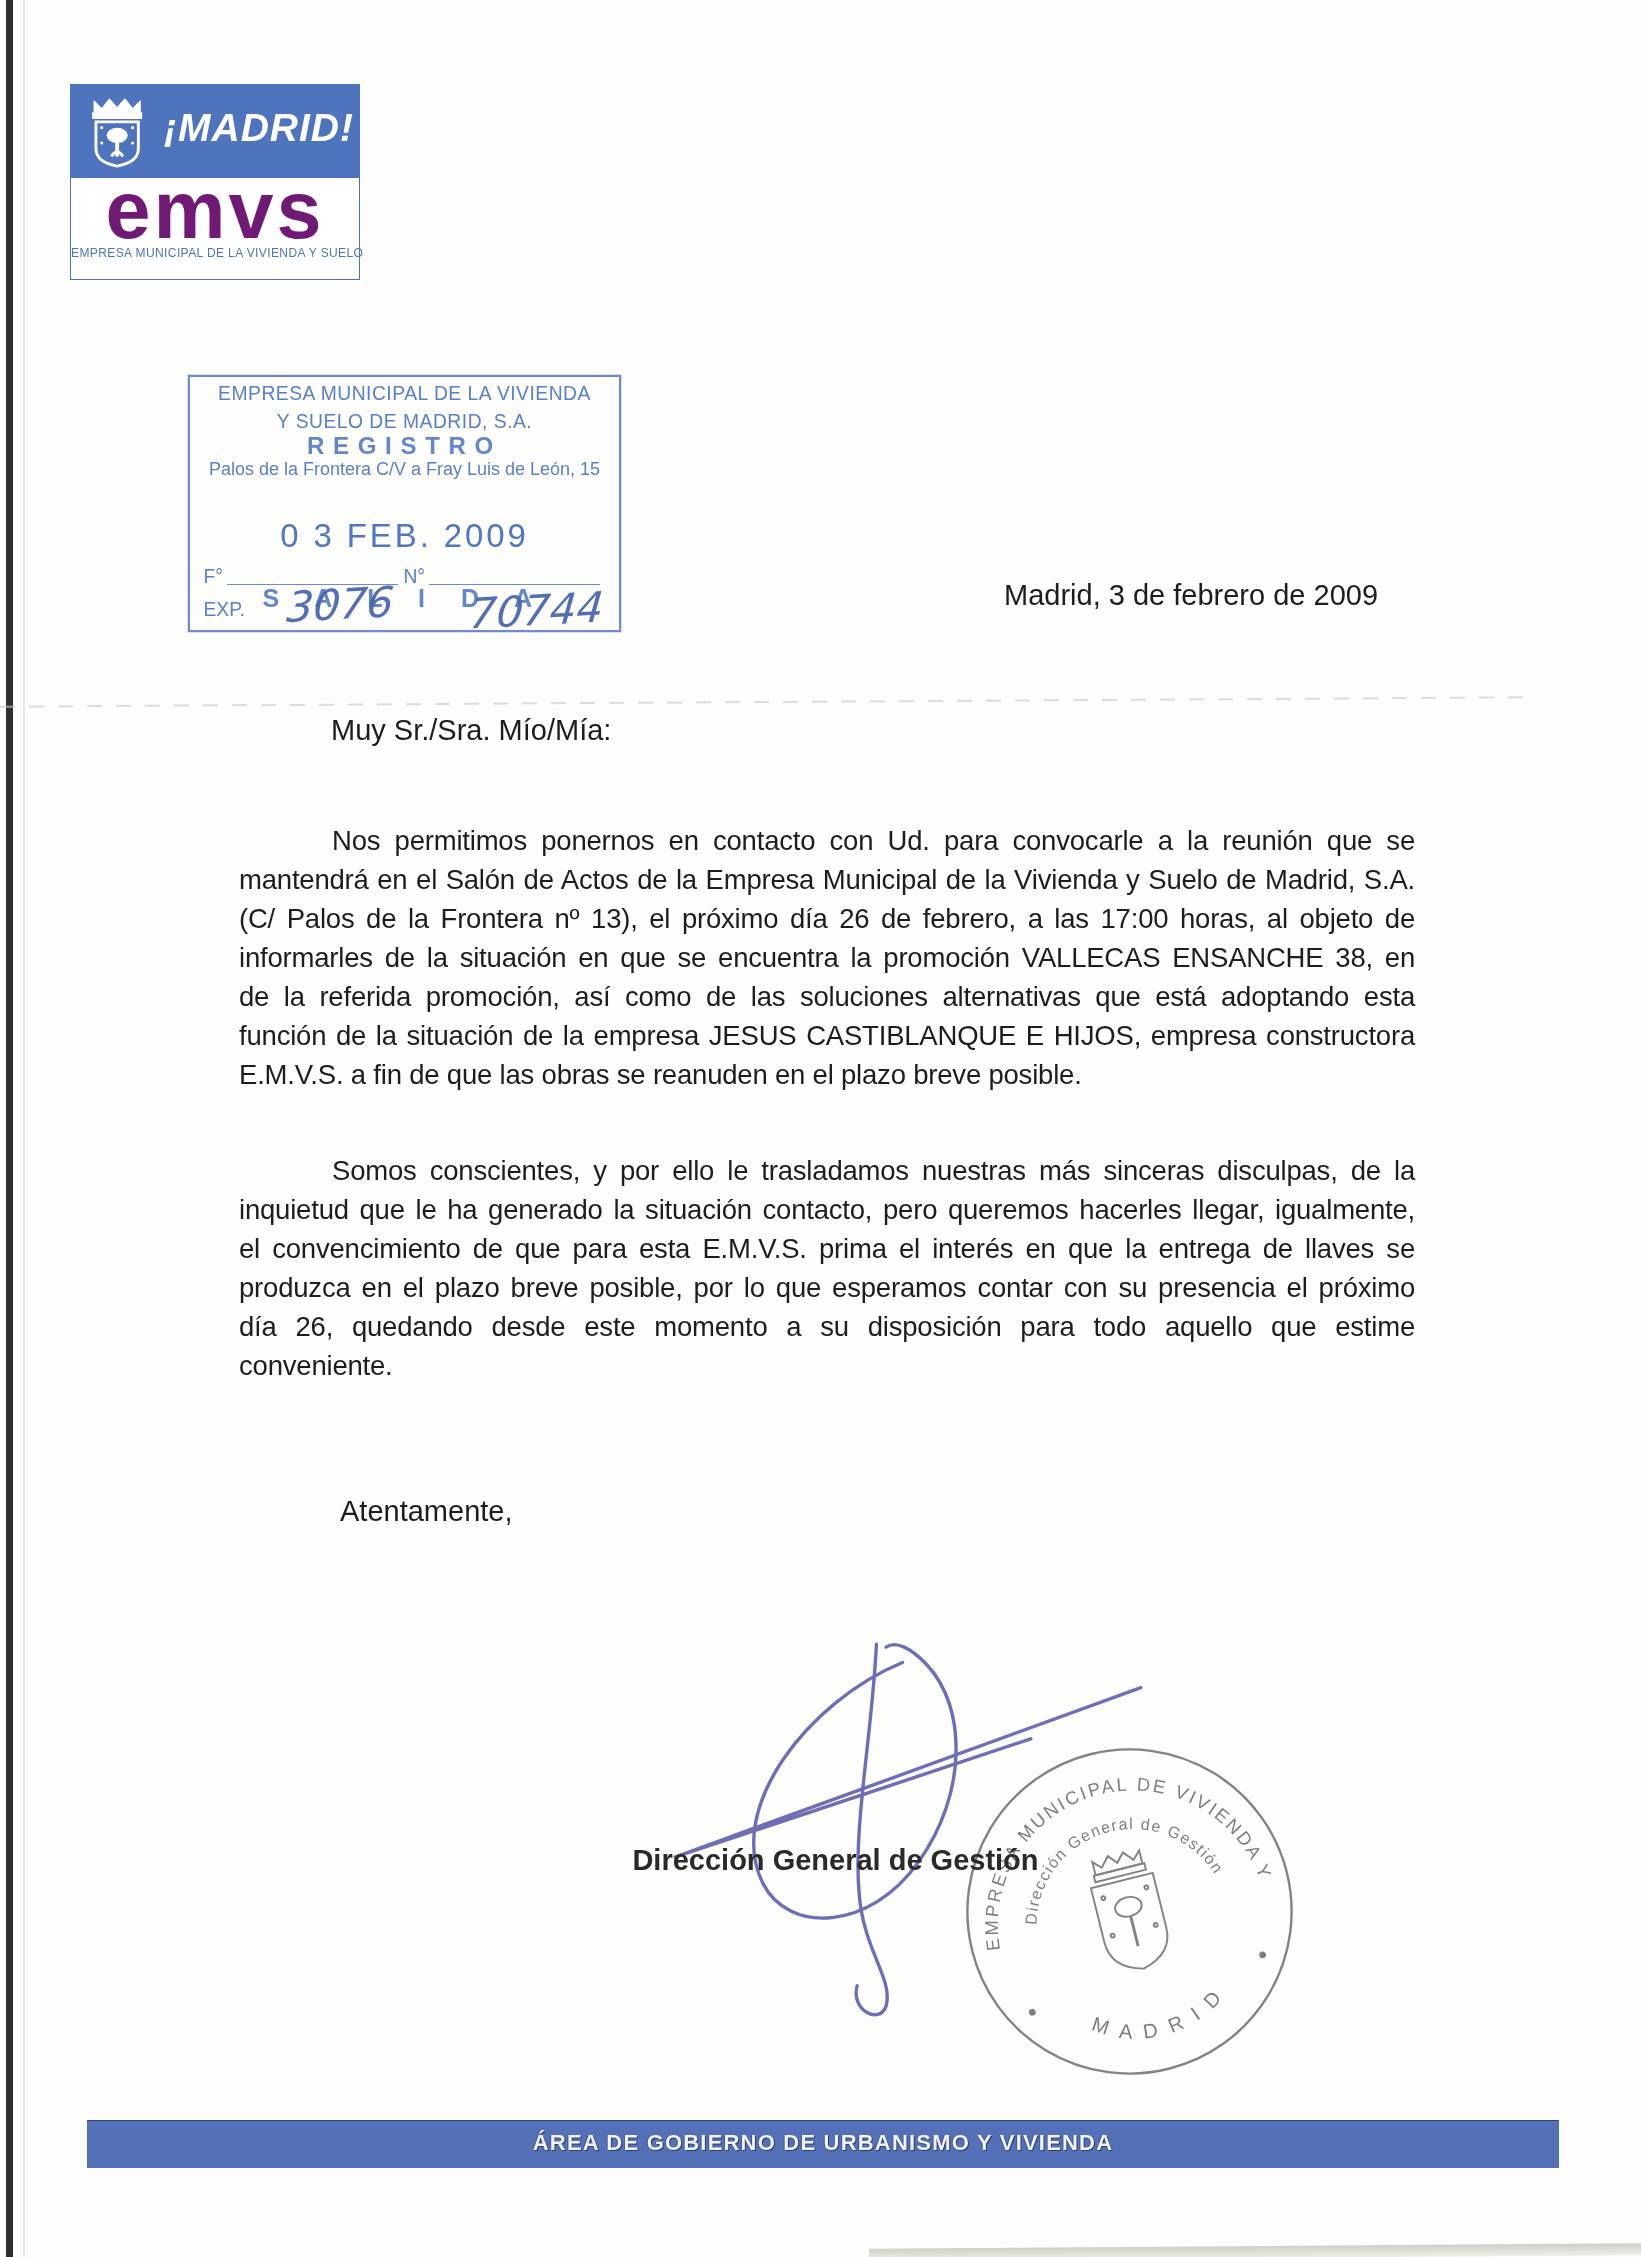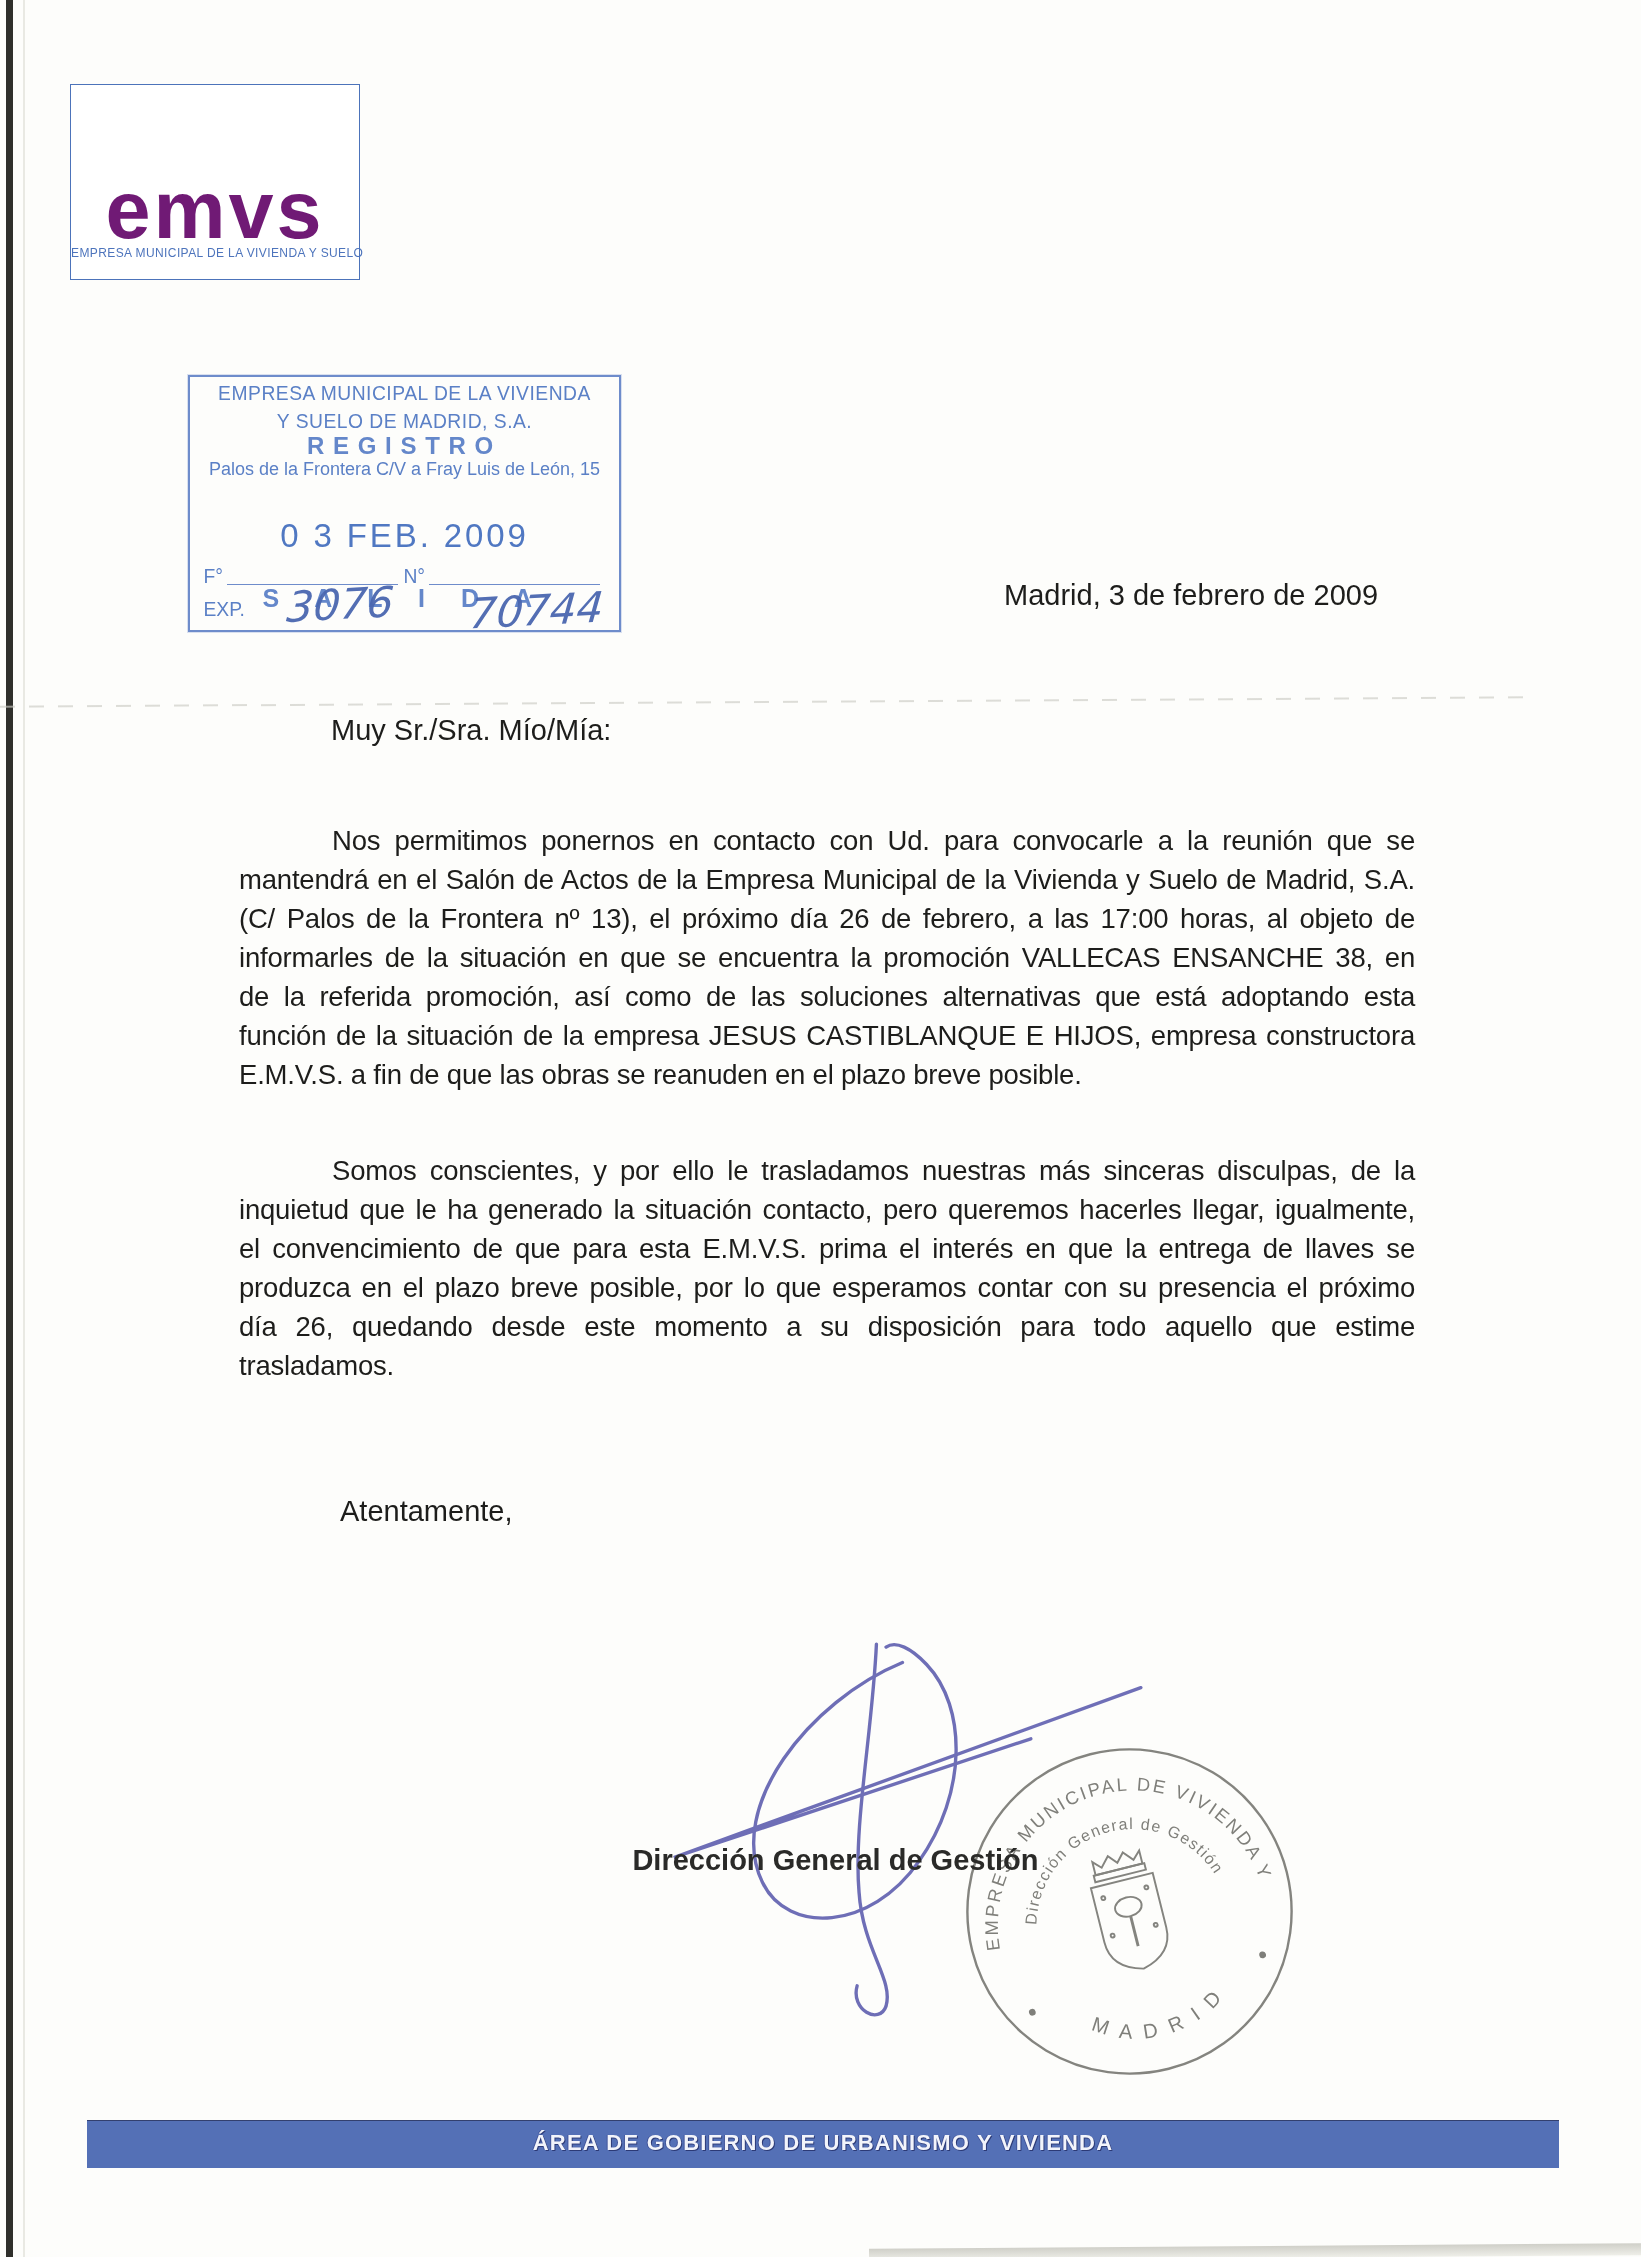--- a/index.html
+++ b/index.html
@@ -70,20 +70,37 @@
 </style>
 </head>
 <body>
 
 <div class="page">
 
   <div class="abs edge-strip"></div>
   <div class="abs edge-faint"></div>
 
   <div class="abs logo">
+    <div class="logo-top">
+      <svg class="logo-crest" width="70" height="77" viewBox="0 0 72 80">
+        <g stroke="#ffffff" fill="none" stroke-width="3">
+          <path d="M8 20 L8 8 L16 16 L24 6 L32 15 L40 6 L48 16 L56 8 L56 20 Z" fill="#ffffff" stroke-width="1"></path>
+          <rect x="6" y="20" width="52" height="7" fill="#ffffff" stroke="none"></rect>
+          <path d="M10 30 L54 30 L54 58 Q54 72 32 76 Q10 72 10 58 Z"></path>
+          <ellipse cx="32" cy="44" rx="11" ry="8" fill="#ffffff" stroke="none"></ellipse>
+          <path d="M32 50 L32 66" stroke-width="4"></path>
+          <path d="M26 66 Q32 56 38 66" stroke-width="3"></path>
+          <circle cx="16" cy="36" r="1.6" fill="#ffffff" stroke="none"></circle>
+          <circle cx="48" cy="36" r="1.6" fill="#ffffff" stroke="none"></circle>
+          <circle cx="16" cy="52" r="1.6" fill="#ffffff" stroke="none"></circle>
+          <circle cx="48" cy="52" r="1.6" fill="#ffffff" stroke="none"></circle>
+        </g>
+      </svg>
+      <div class="logo-madrid">¡MADRID!</div>
+    </div>
     <div class="logo-bottom">
       <div class="logo-emvs">emvs</div>
       <div class="logo-sub">EMPRESA MUNICIPAL DE LA VIVIENDA Y SUELO</div>
     </div>
   </div>
 
   <div class="abs regstamp">
     <div class="org">EMPRESA MUNICIPAL DE LA VIVIENDA</div>
     <div class="org">Y SUELO DE MADRID, S.A.</div>
     <div class="registro">REGISTRO</div>
@@ -114,21 +131,21 @@
     <div class="ln">función de la situación de la empresa JESUS CASTIBLANQUE E HIJOS, empresa constructora</div>
     <div class="ln last">E.M.V.S. a fin de que las obras se reanuden en el plazo breve posible.</div>
   </div>
 
   <div class="abs para p2">
     <div class="ln first">Somos conscientes, y por ello le trasladamos nuestras más sinceras disculpas, de la</div>
     <div class="ln">inquietud que le ha generado la situación contacto, pero queremos hacerles llegar, igualmente,</div>
     <div class="ln">el convencimiento de que para esta E.M.V.S. prima el interés en que la entrega de llaves se</div>
     <div class="ln">produzca en el plazo breve posible, por lo que esperamos contar con su presencia el próximo</div>
     <div class="ln">día 26, quedando desde este momento a su disposición para todo aquello que estime</div>
-    <div class="ln last">trasladamos.</div>
+    <div class="ln last">conveniente.</div>
   </div>
 
   <div class="abs closing">Atentamente,</div>
 
   <svg class="abs sig-svg" width="618" height="415" viewBox="600 1680 640 430">
     <g fill="none" stroke="#6767b3" stroke-width="3.5" stroke-linecap="round" opacity="0.95">
       <path d="M935 1722 C 838 1762, 752 1872, 790 1950 C 816 2004, 902 2000, 952 1928 C 1002 1858, 1002 1768, 960 1724 C 944 1707, 928 1699, 918 1706"></path>
       <path d="M908 1703 C 904 1792, 884 1892, 890 1960 C 894 2020, 926 2050, 918 2078 C 911 2098, 881 2082, 888 2057"></path>
       <path d="M1182 1748 L 698 1924 L 1068 1801"></path>
     </g>

